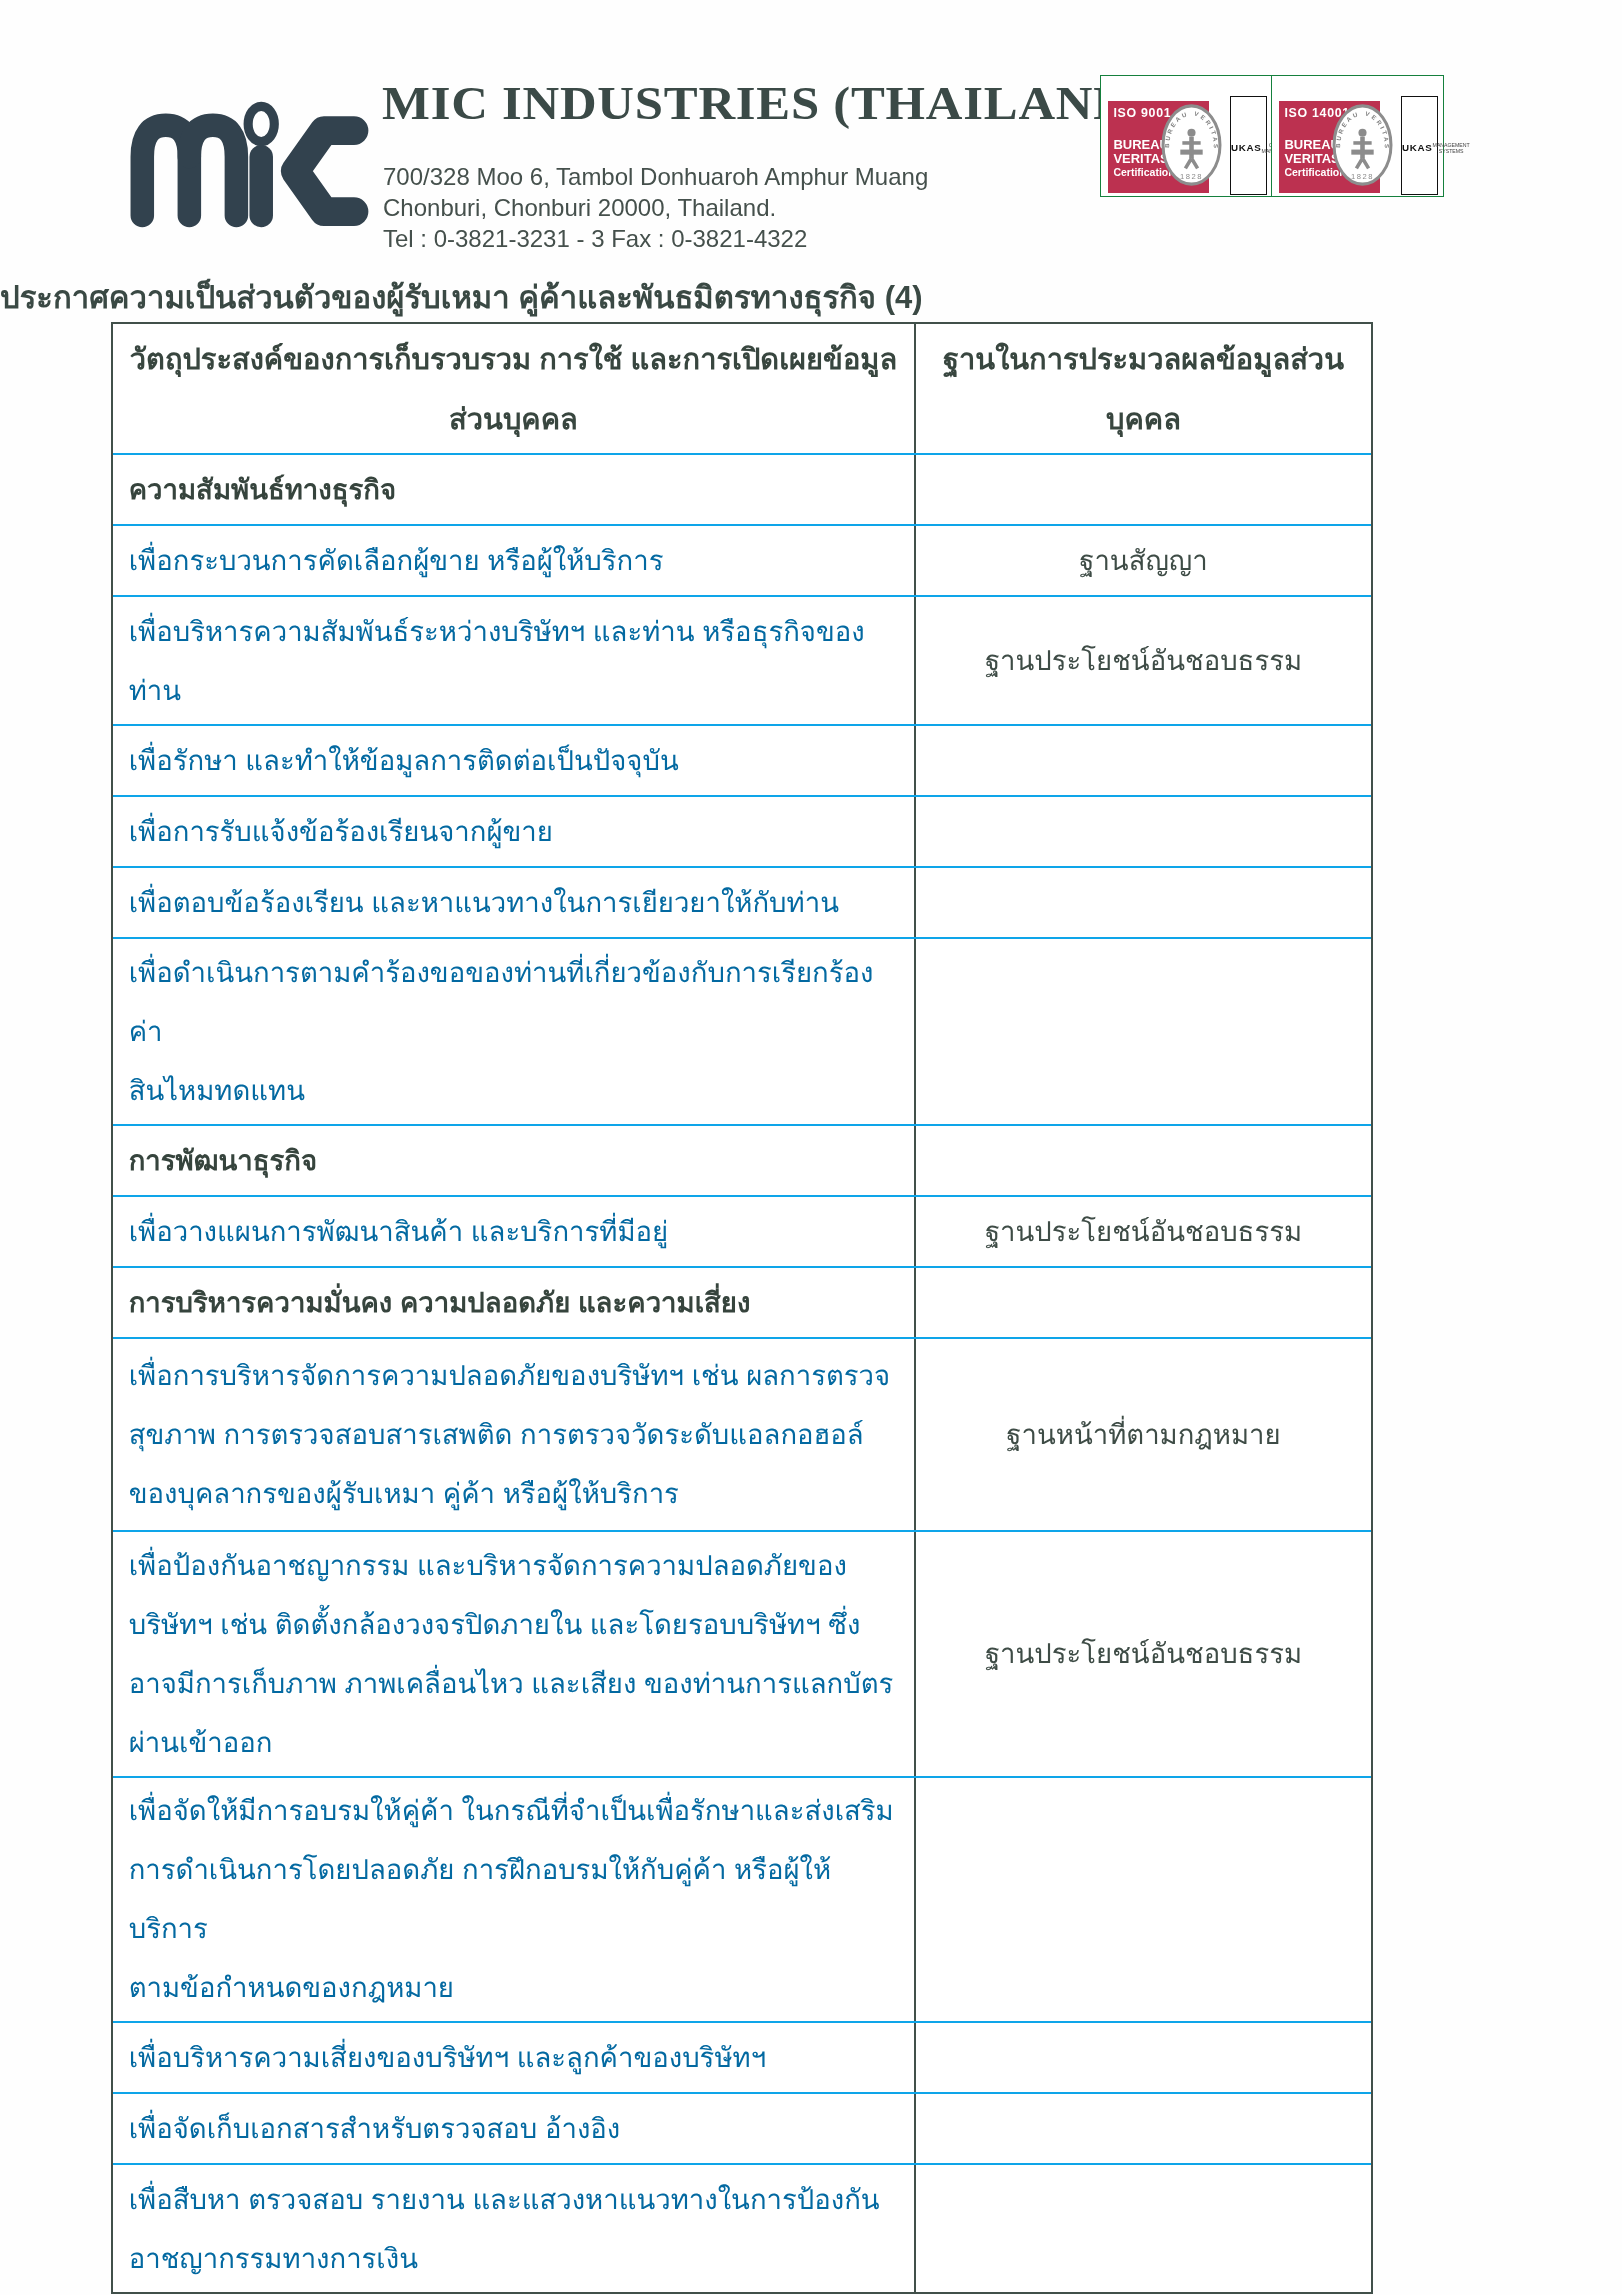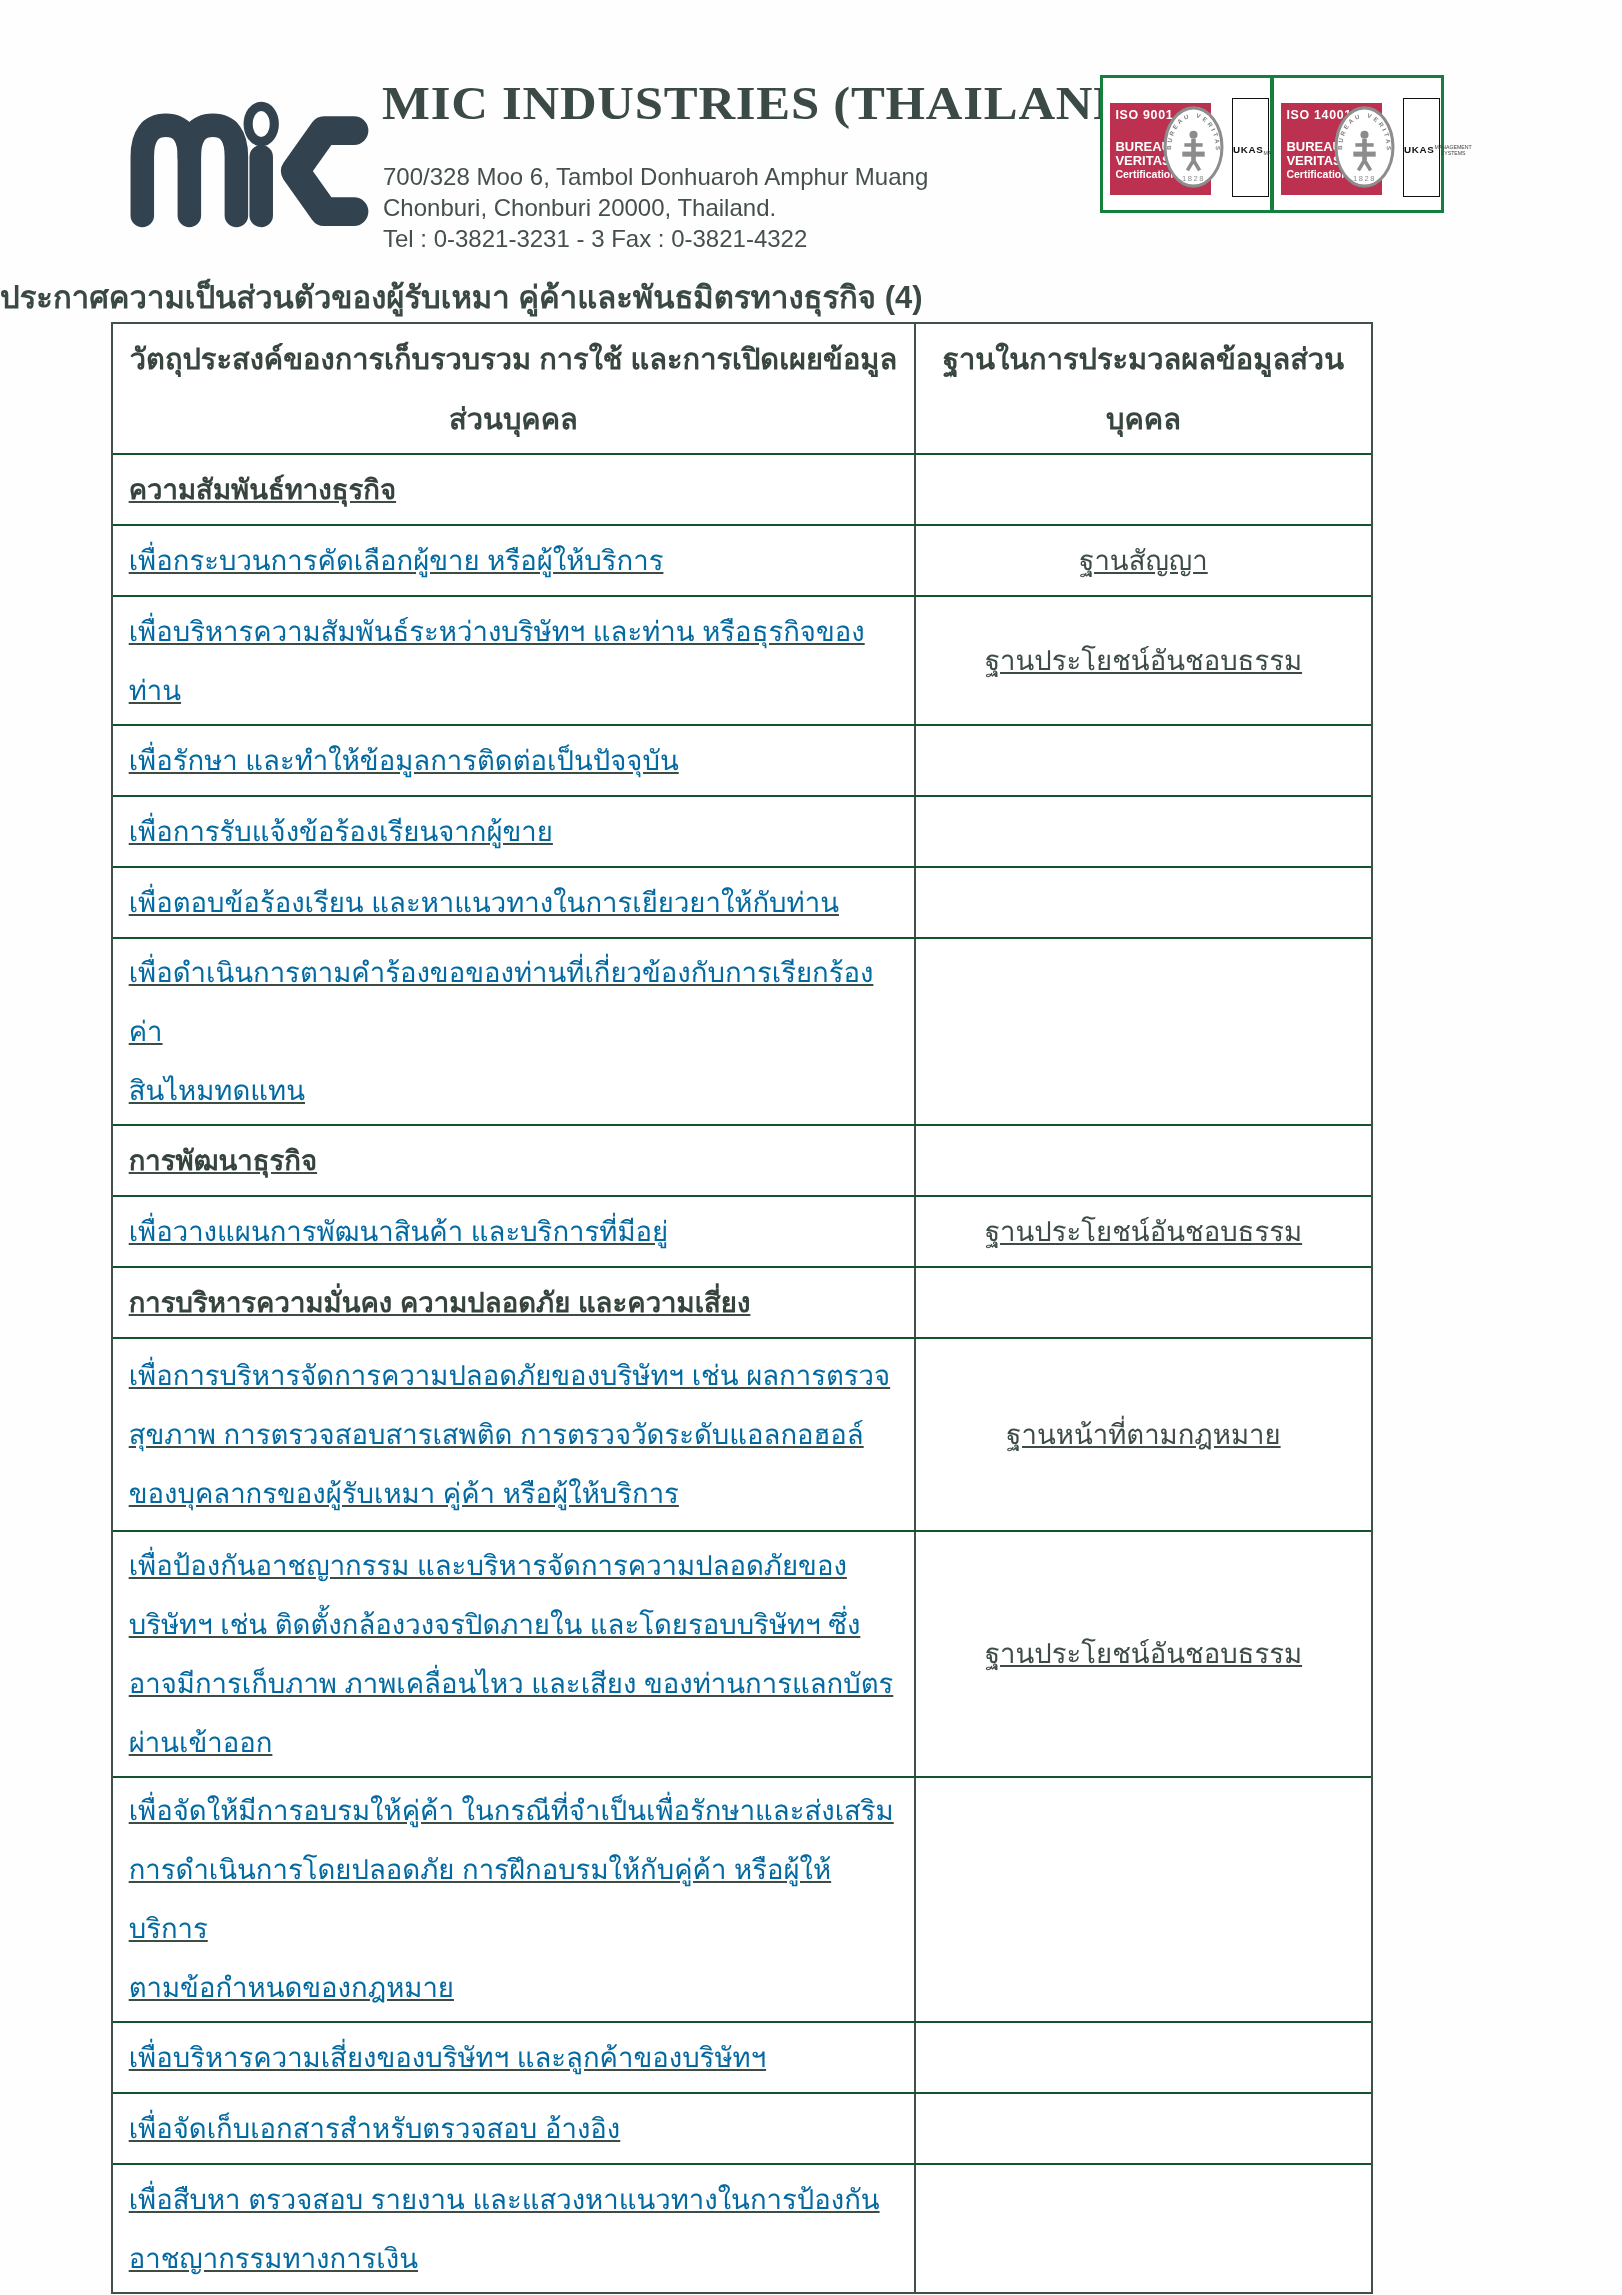--- a/index.html
+++ b/index.html
@@ -21,21 +21,21 @@
     letter-spacing: 0.7px; transform: scaleX(1.08); transform-origin: left center;
     white-space: nowrap;
   }
   .address {
     position: absolute; left: 383px; top: 161px;
     font-size: 24px; line-height: 31px; color: #45504c;
   }
 
   .badges { position: absolute; left: 1100px; top: 75px; display: flex; }
   .badge {
-    width: 173px; height: 138px; border: 3px solid #15803d;
+    width: 173px; height: 122px; border: 1px solid #15803d;
     background: #fff; position: relative; box-sizing: border-box;
   }
   .badge + .badge { margin-left: -2px; }
   .red-panel {
     position: absolute; left: 6.5px; top: 25px; width: 101px; height: 92px;
     background: #bc3150; color: #fff; box-sizing: border-box; padding: 5.2px 5.9px;
     display: flex; flex-direction: column;
   }
   .red-panel .iso { font-size: 12.4px; font-weight: bold; letter-spacing: 0.7px; }
   .red-panel .org { font-size: 13px; font-weight: 800; margin-top: 18.3px; line-height: 13.7px; }
@@ -56,21 +56,21 @@
     text-align: left; font-size: 31px; font-weight: bold; color: #3a4944;
     margin: 0;
   }
 
   
   .privacy-table {
     position: absolute; left: 111px; top: 322px; width: 1262px;
     border: 2.6px solid #41504a; box-sizing: border-box; background: #fff;
   }
   .trow { display: grid; grid-template-columns: 803px 1fr; }
-  .trow + .trow, #rows .trow:first-child { border-top: 2px solid #14532d; text-decoration: underline; }
+  .trow + .trow, #rows .trow:first-child { border-top: 2px solid #0ea5e9; }
   .cell {
     box-sizing: border-box; padding: 3.9px 15.7px;
     display: flex; align-items: center;
     white-space: pre-line;
   }
   .c1 { border-right: 2px solid #41504a; }
   .thead { min-height: 129px; }
   .thead .cell { justify-content: center; text-align: center; font-weight: bold; font-size: 29px; line-height: 60px; color: #38463f; }
   .purpose { font-size: 27.5px; line-height: 59px; color: #0369a1; }
   .basis   { font-size: 27.5px; line-height: 59px; justify-content: center; text-align: right; color: #3e4c46; }

